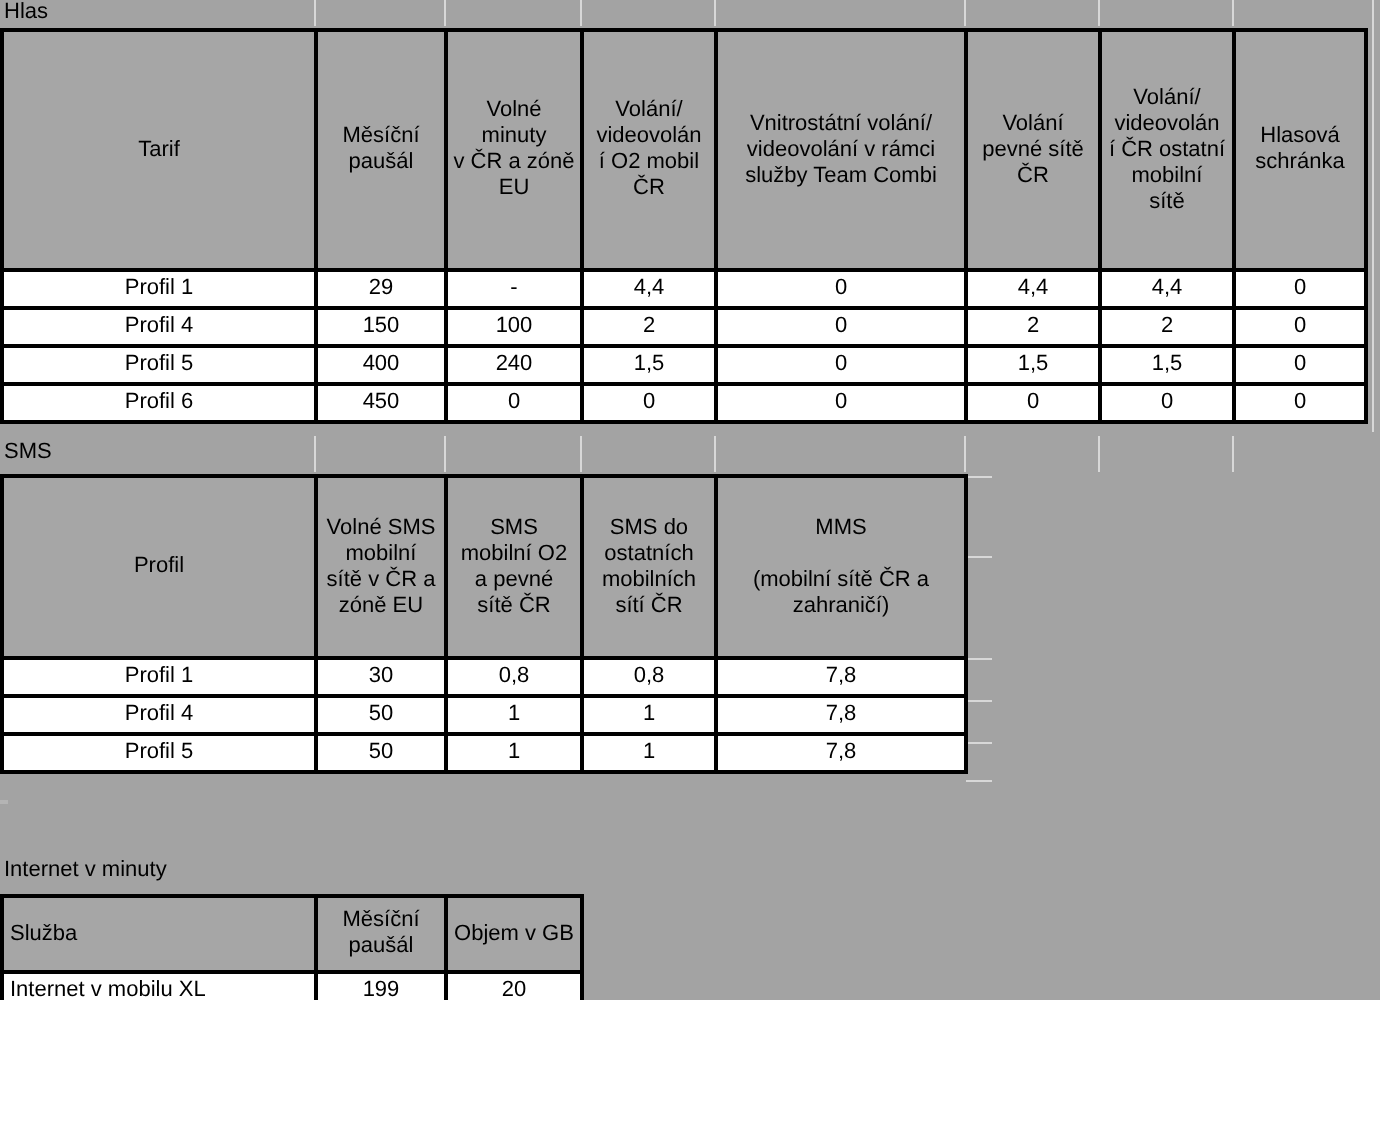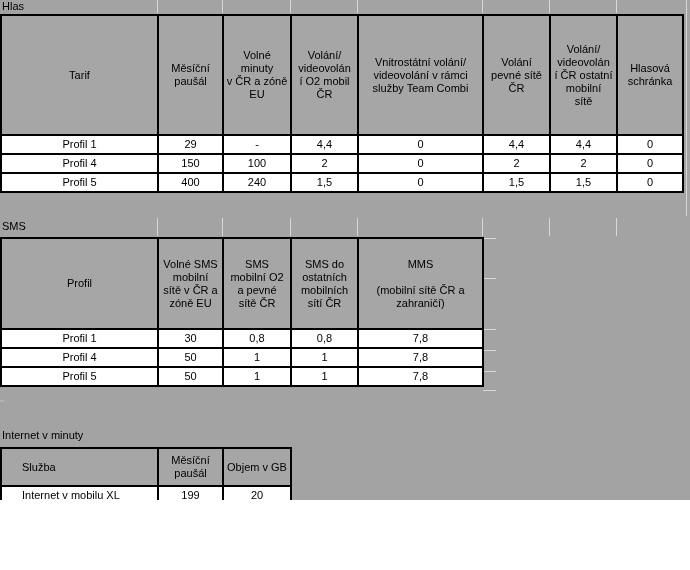--- a/index.html
+++ b/index.html
@@ -16,21 +16,21 @@
   table.grid th {
     background:#a6a6a6; text-align:center; white-space:pre-line; padding:1px 2px;
   }
   table.grid td { text-align:center; height:17px; background:#ffffff; }
   #t-hlas  { left:0; top:14px;  width:684px; }
   #t-sms   { left:0; top:237px; width:484px; }
   #t-int   { left:0; top:447px; width:292px; }
   #t-hlas th { height:116px; }
   #t-sms  th { height:87px;  }
   #t-int  th { height:34px;  }
-  #t-int th.left, #t-int td.left { text-align:left; padding-left:20px; }
+  #t-int th.left, #t-int td.left { text-align:left; padding-left:3px; }
   .gl { position:absolute; background:#d8d8d8; }
   .gv { width:1px; }
   .gh { height:1px; }
   .stray { position:absolute; left:0; top:400px; width:4px; height:2px; background:#b4b4b4; }
 </style>
 </head>
 <body>
 
 <div class="sheet">
 
@@ -131,20 +131,30 @@
       <tr>
         <td>Profil 5</td>
         <td>400</td>
         <td>240</td>
         <td>1,5</td>
         <td>0</td>
         <td>1,5</td>
         <td>1,5</td>
         <td>0</td>
       </tr>
+      <tr>
+        <td>Profil 6</td>
+        <td>450</td>
+        <td>0</td>
+        <td>0</td>
+        <td>0</td>
+        <td>0</td>
+        <td>0</td>
+        <td>0</td>
+      </tr>
     </tbody>
   </table>
 
   <table class="grid" id="t-sms">
     <colgroup>
       <col style="width:157px">
         <col style="width:65px">
         <col style="width:68px">
         <col style="width:67px">
         <col style="width:125px">

